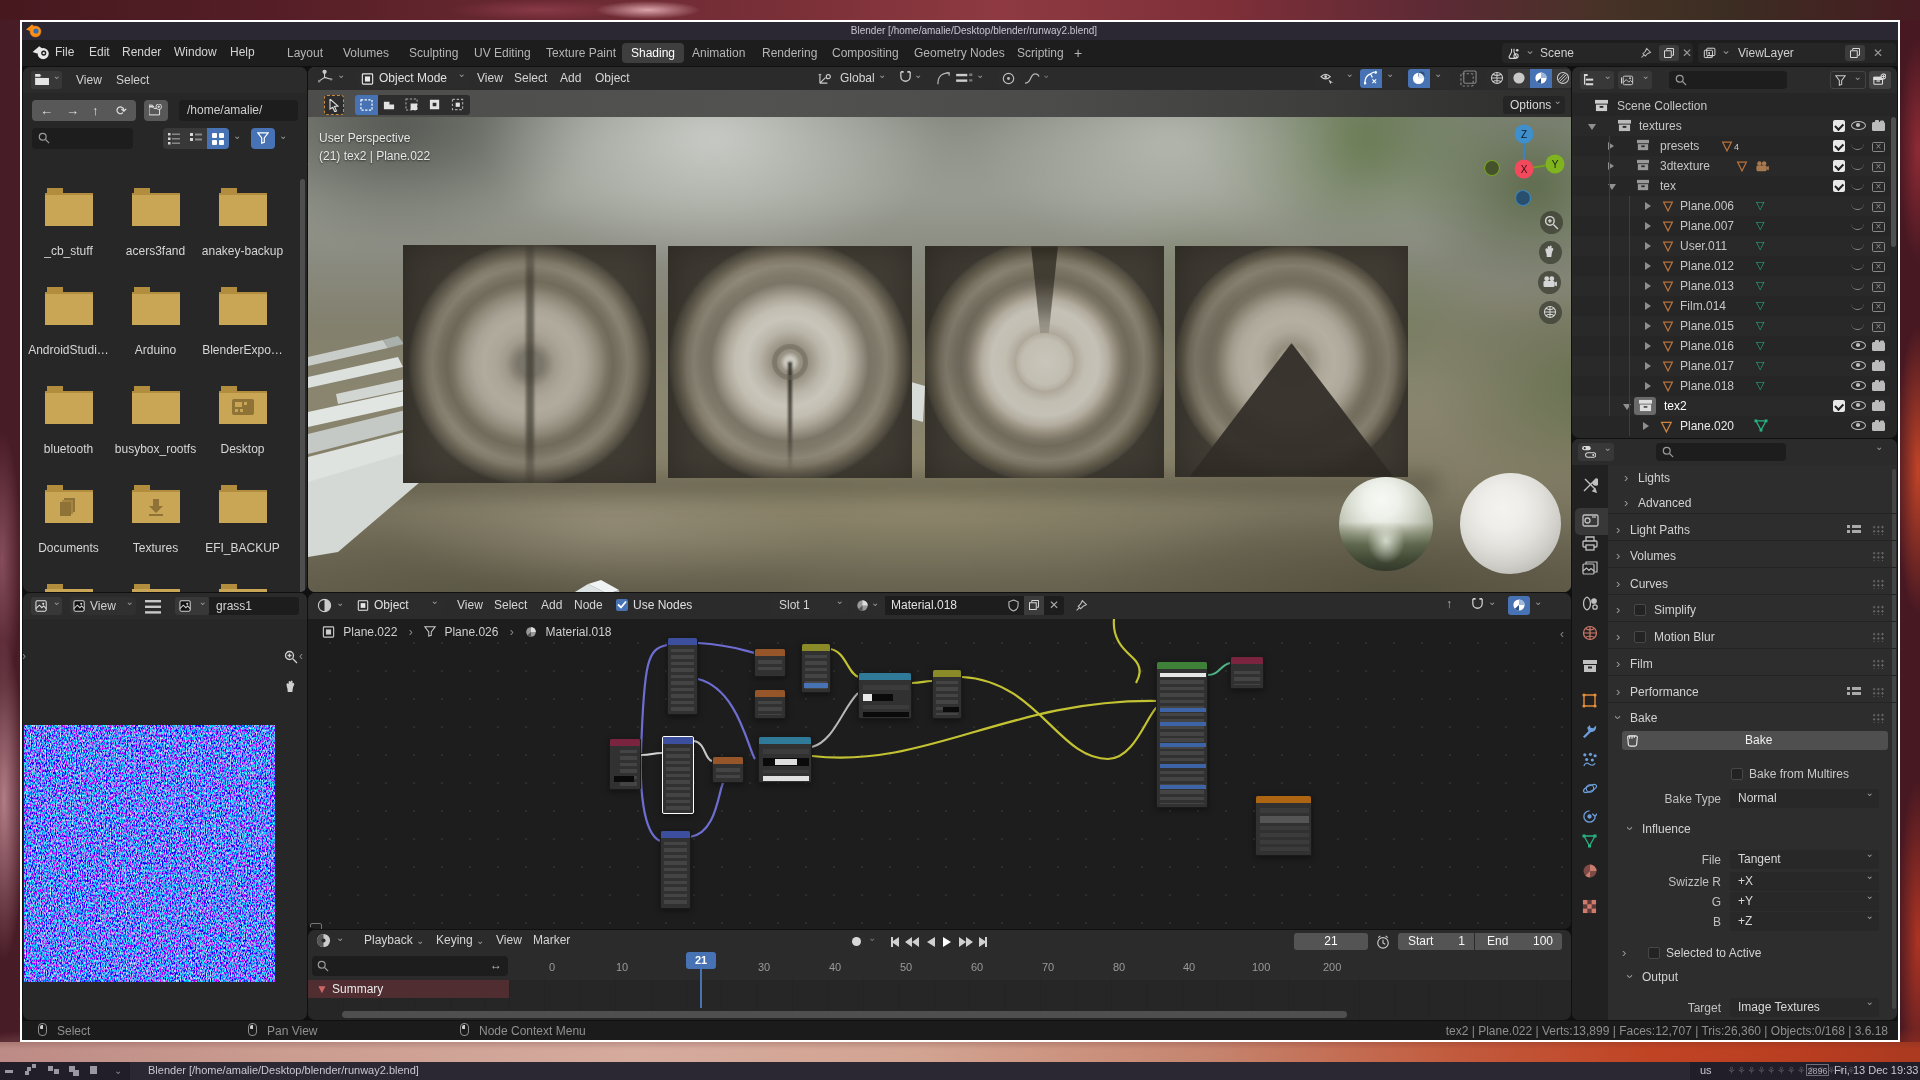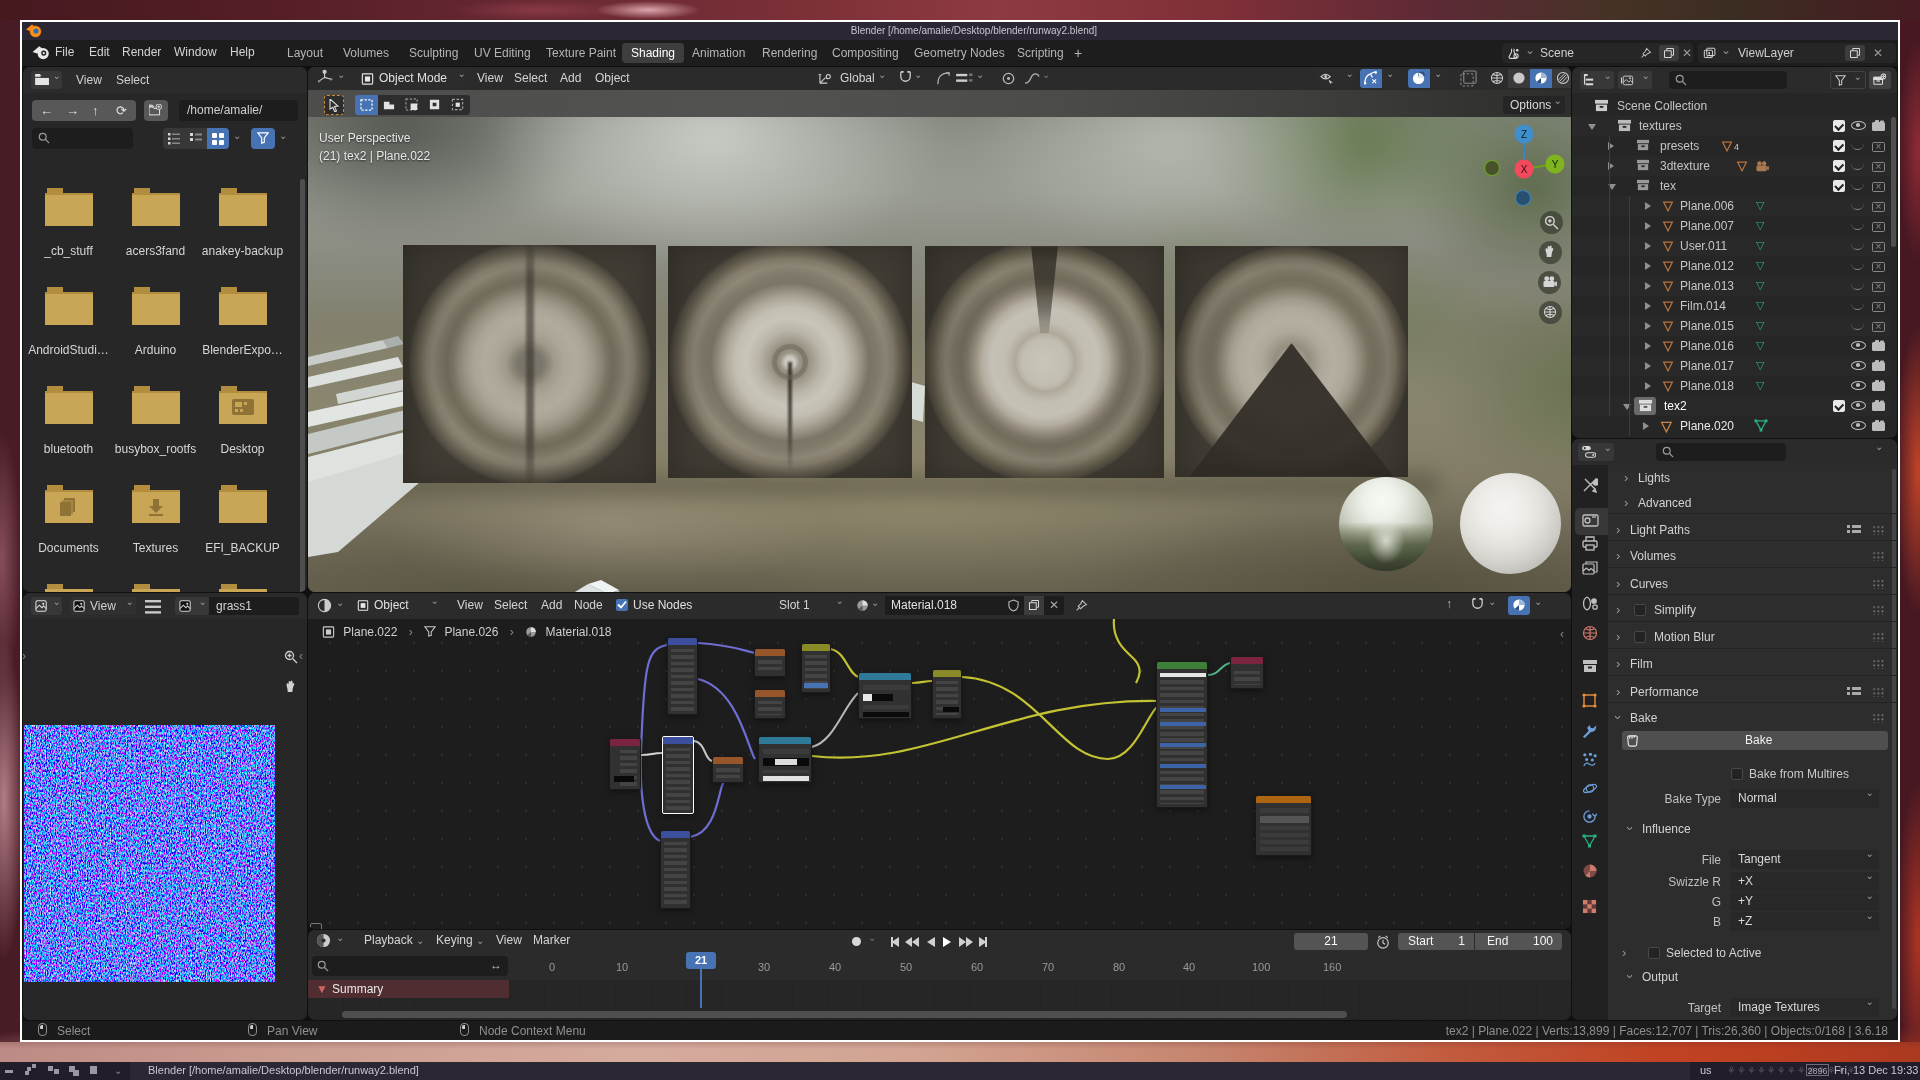--- a/index.html
+++ b/index.html
@@ -985,21 +985,21 @@
     <div class="tnum" style="left:241px">0</div>
     <div class="tnum" style="left:308px">10</div>
     <div class="tnum" style="left:450px">30</div>
     <div class="tnum" style="left:521px">40</div>
     <div class="tnum" style="left:592px">50</div>
     <div class="tnum" style="left:663px">60</div>
     <div class="tnum" style="left:734px">70</div>
     <div class="tnum" style="left:805px">80</div>
     <div class="tnum" style="left:875px">40</div>
     <div class="tnum" style="left:944px">100</div>
-    <div class="tnum" style="left:1015px">160</div>
+    <div class="tnum" style="left:1015px">200</div>
 
     <div class="abs" id="tchan" style="left:0;top:50px;width:1263px;height:40px"></div>
     <div class="abs" style="left:0;top:50px;width:201px;height:18px;background:#502d30;color:#e8e8e8">
         <span style="position:absolute;left:8px;top:2px;color:#c66">▼</span>
         <span style="position:absolute;left:24px;top:2px">Summary</span>
       </div>
     <div class="abs" style="left:378px;top:22px;width:30px;height:17px;background:#4772b3;border-radius:3px;color:#fff;text-align:center"><b style="font-size:11px;line-height:17px">21</b></div>
     <div class="abs" style="left:392px;top:39px;width:2px;height:39px;background:#4772b3"></div>
     <div class="abs" style="left:34px;top:81px;width:1005px;height:7px;background:#4f4f4f;border-radius:4px"></div>
   </div>

